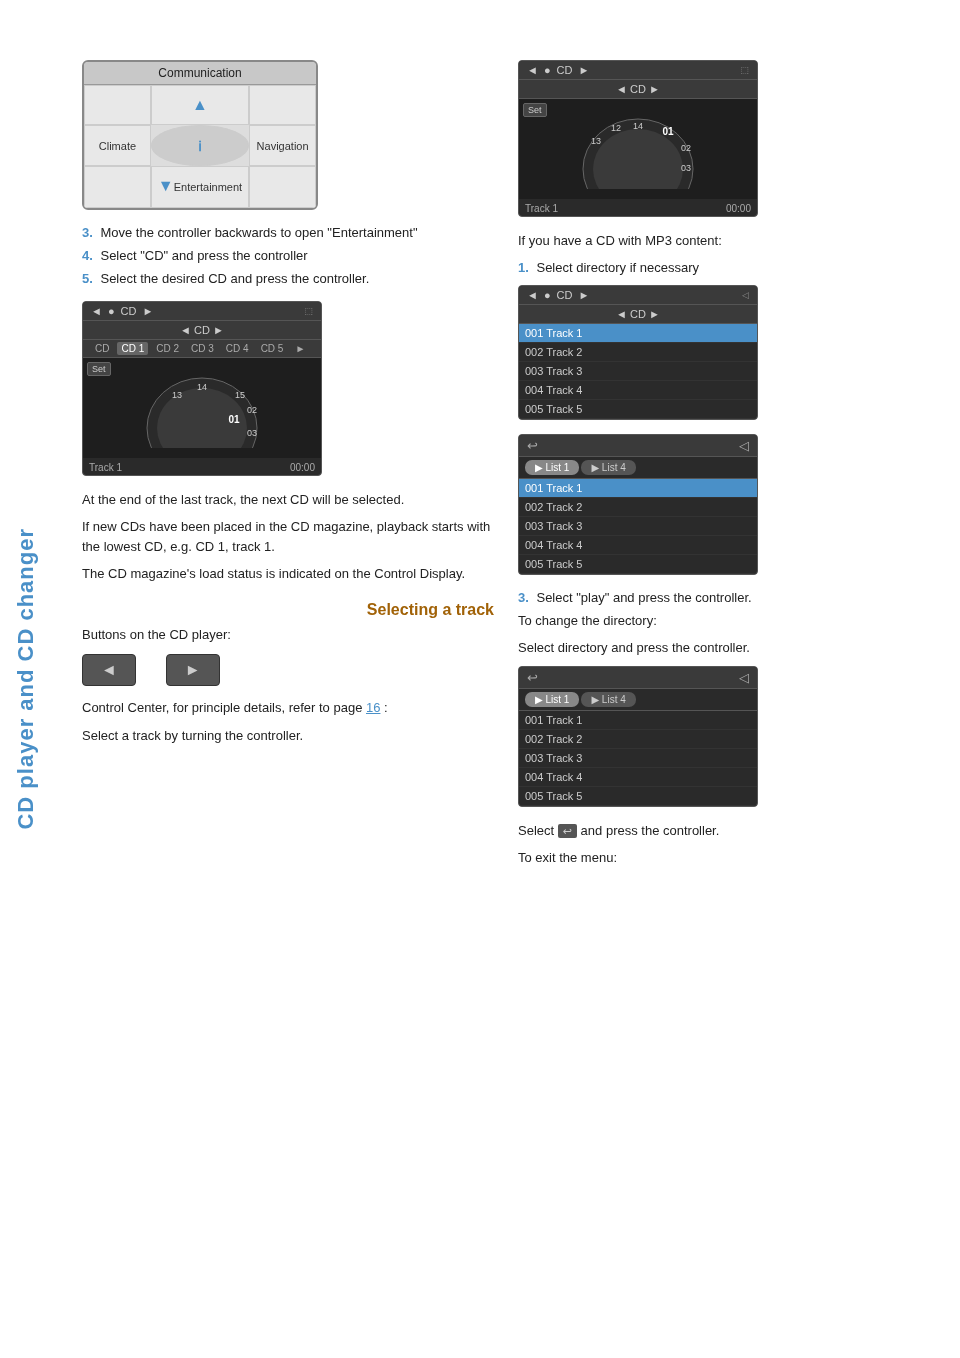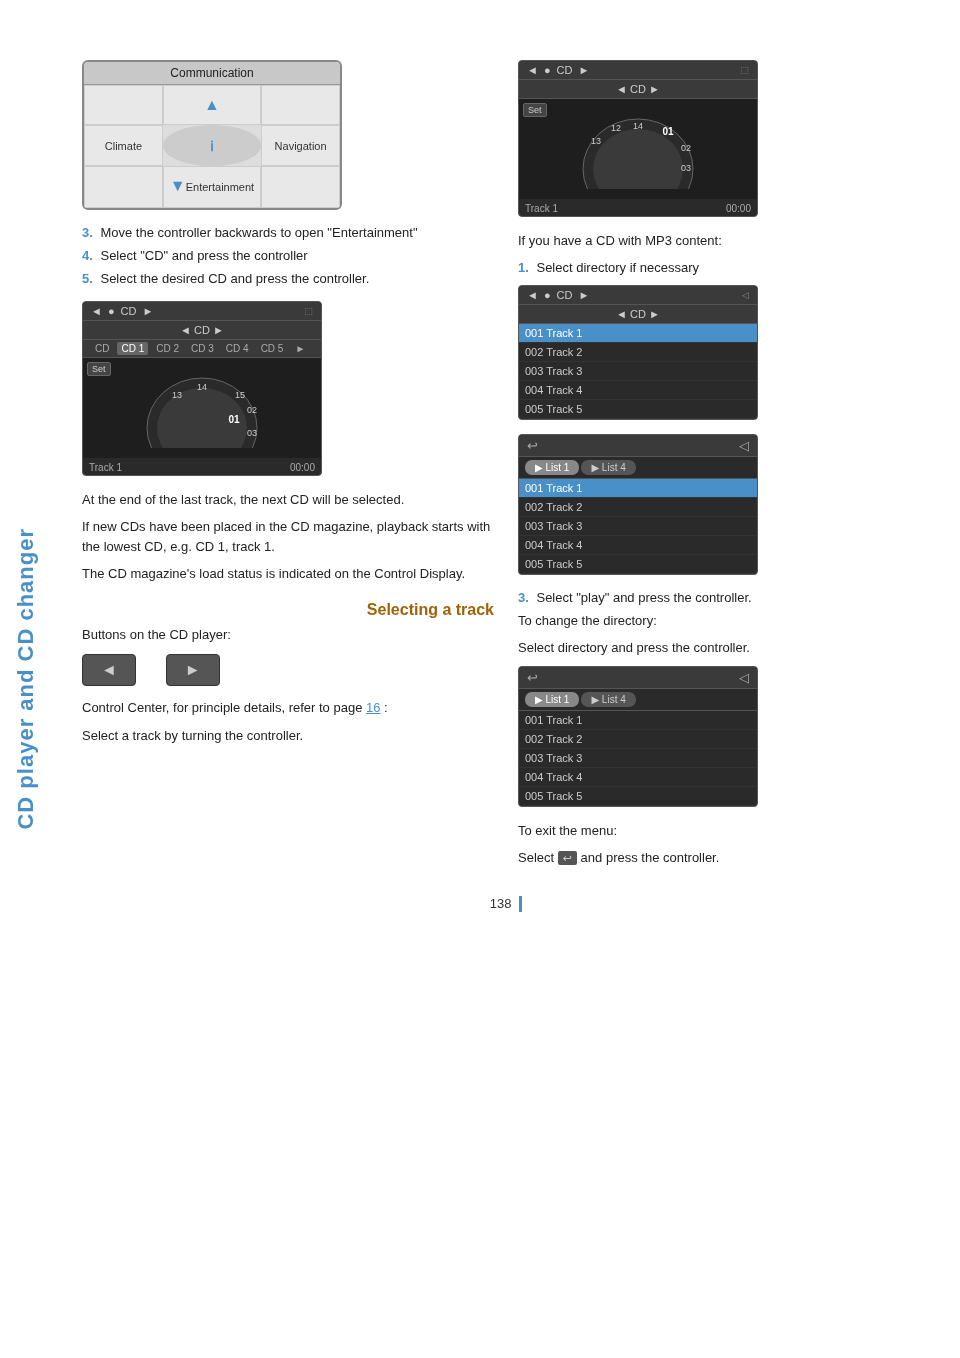--- a/index.html
+++ b/index.html
@@ -131,21 +131,21 @@
       padding: 4px 6px 2px;
     }
 
     
     .menu-screen {
       background: #ddd;
       border: 2px solid #888;
       border-radius: 6px;
       overflow: hidden;
       margin-bottom: 14px;
-      width: 260px;
+      width: 236px;
     }
     .menu-top {
       background: #c8c8c8;
       text-align: center;
       padding: 4px;
       font-size: 12px;
       border-bottom: 1px solid #999;
     }
     .menu-grid {
       display: grid;
@@ -512,26 +512,22 @@
         </div>
         <ul class="track-list">
           <li class="track-item">001 Track 1</li>
           <li class="track-item">002 Track 2</li>
           <li class="track-item">003 Track 3</li>
           <li class="track-item">004 Track 4</li>
           <li class="track-item">005 Track 5</li>
         </ul>
       </div>
 
-      <p class="para">To exit the menu:</p>
       <p class="para">
         <span>Select </span>
         <span style="background:#555;color:#ccc;padding:1px 5px;border-radius:2px;font-size:11px;">↩</span>
         <span> and press the controller.</span>
       </p>
+      <p class="para">To exit the menu:</p>
     </div>
   </div>
 
-  <div class="page-num">
-    <span>138</span>
-    <span class="page-bar"></span>
-  </div>
 </div>
 
 </body></html>

